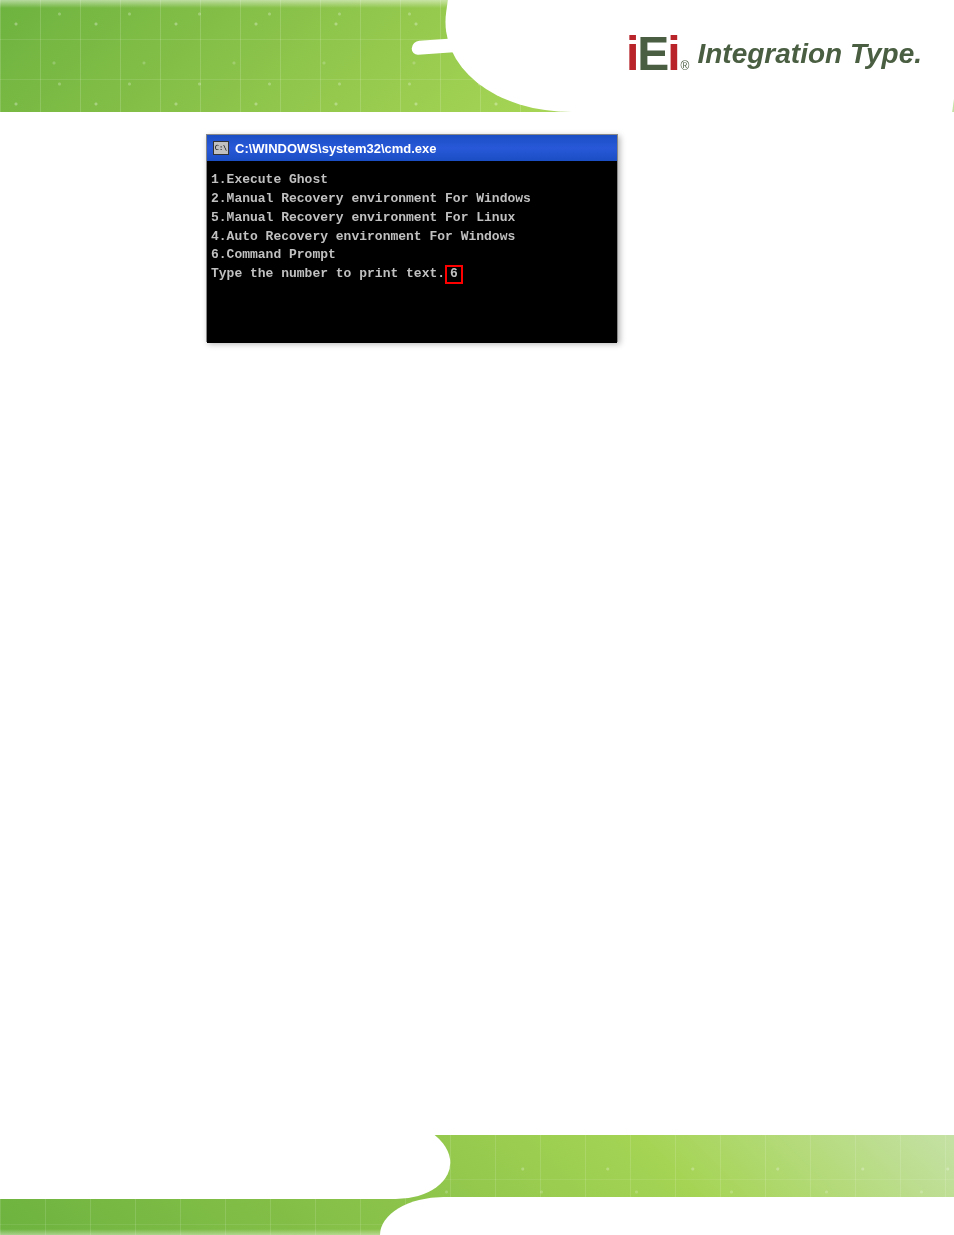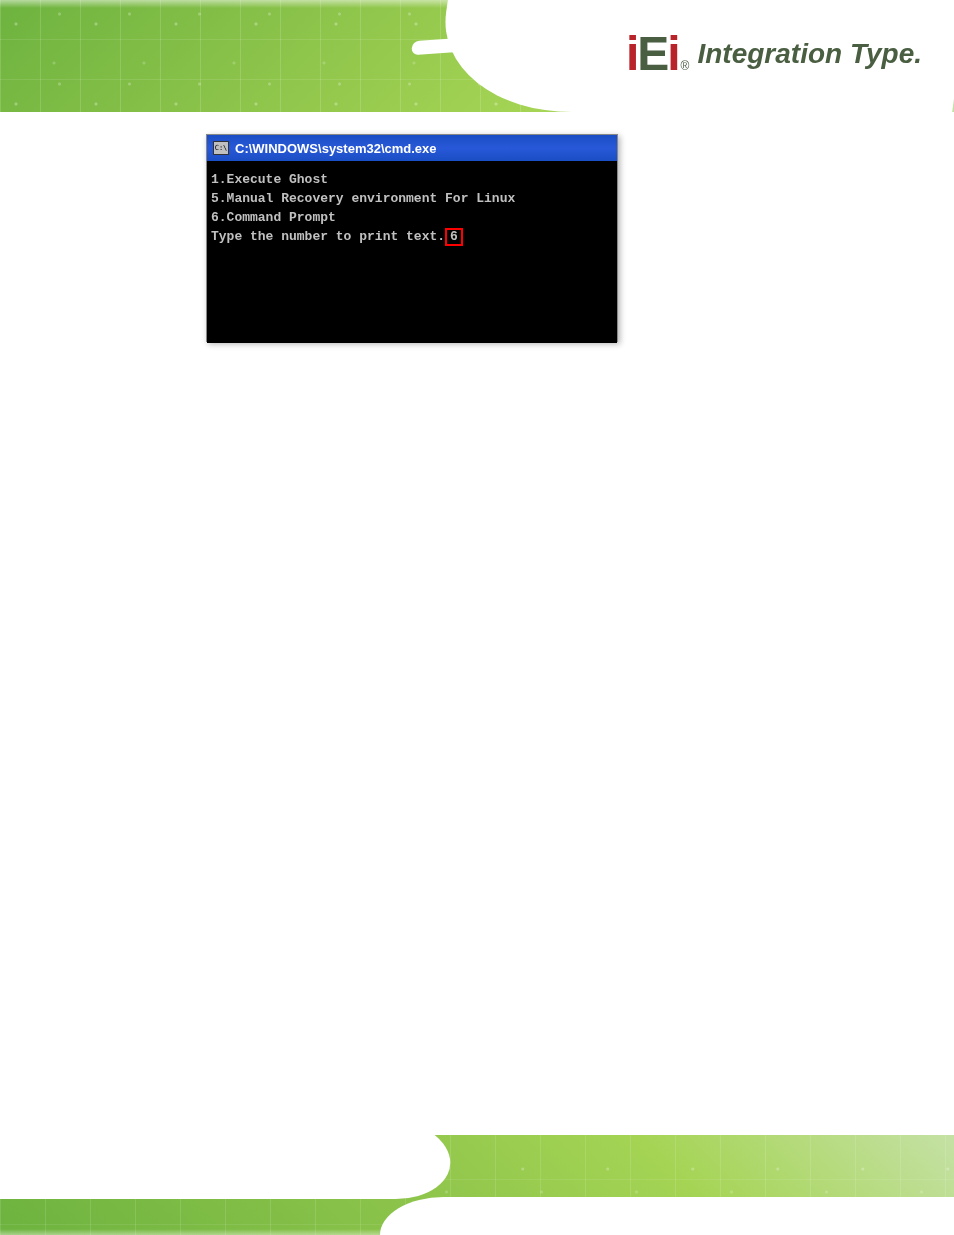--- a/index.html
+++ b/index.html
@@ -262,21 +262,23 @@
   <span class="logo-text">Integration Type.</span>
 </div>
 
 <div class="cmd-window">
   <div class="cmd-titlebar">
     <div class="cmd-icon">C:\</div>
     <span class="cmd-title">C:\WINDOWS\system32\cmd.exe</span>
   </div>
   <div class="cmd-body">
     <div class="cmd-line">1.Execute Ghost</div>
+    <div class="cmd-line">2.Manual Recovery environment For Windows</div>
     <div class="cmd-line">5.Manual Recovery environment For Linux</div>
+    <div class="cmd-line">4.Auto Recovery environment For Windows</div>
     <div class="cmd-line">6.Command Prompt</div>
     <div class="cmd-line"><span>Type the number to print text.</span><span class="cmd-input-box">6</span></div>
   </div>
 </div>
 
 <div class="footer-band">
   <div class="footer-circuit"></div>
   <div class="footer-white-swoosh"></div>
   <div class="footer-white-swoosh2"></div>
   <div class="footer-highlight"></div>

